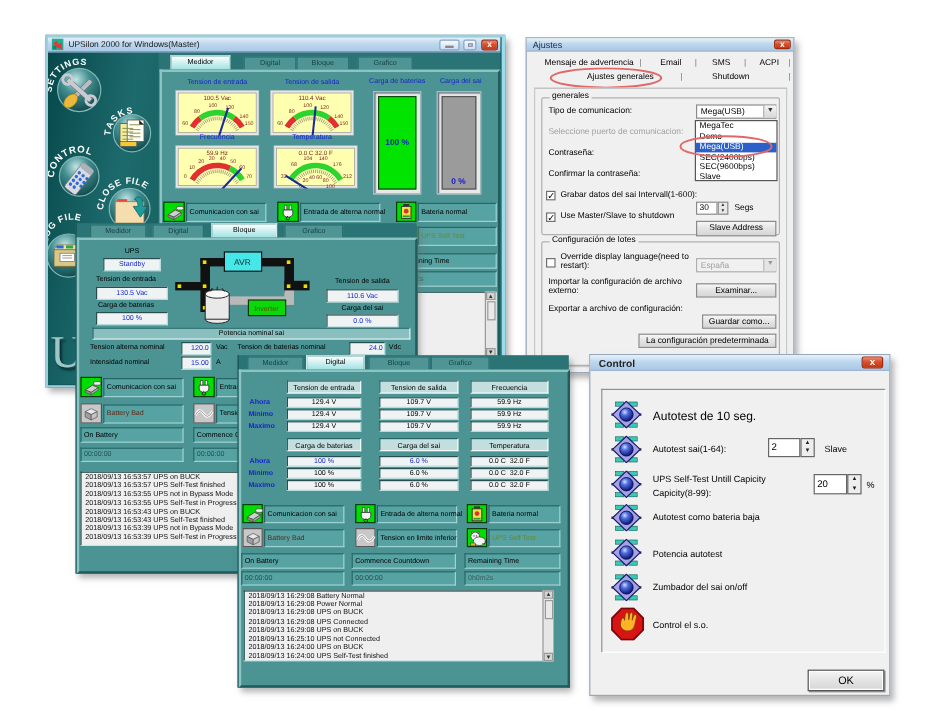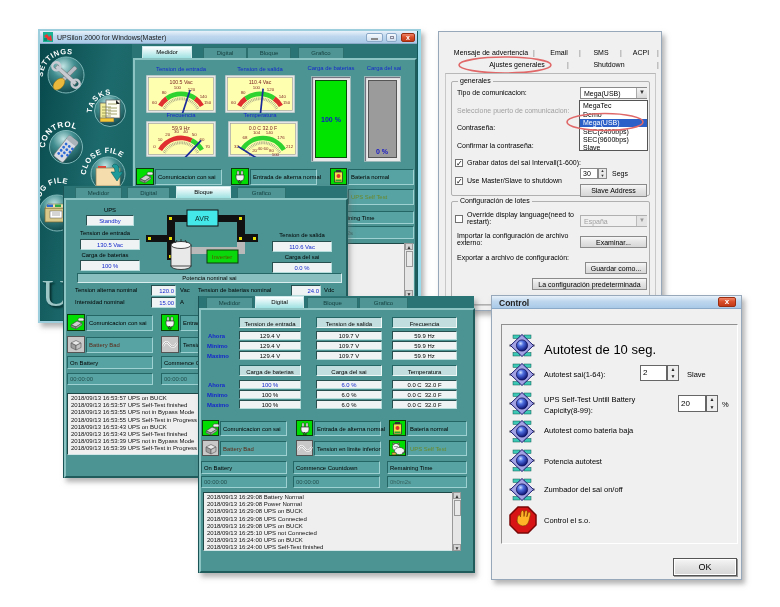--- a/index.html
+++ b/index.html
@@ -658,20 +658,24 @@
  <div class="a sunk t6" style="left:188px;top:180px;width:80px;height:12px;line-height:11px;padding-left:2px;color:#37625f">0h0m2s</div>
  <div class="a log" style="left:4px;top:196px;width:258px;height:59px">2018/09/13 16:29:08  Battery Normal<br>2018/09/13 16:29:08  Power Normal<br>2018/09/13 16:29:08  UPS on BUCK<br>2018/09/13 16:29:08  UPS Connected<br>2018/09/13 16:29:08  UPS on BUCK<br>2018/09/13 16:25:10  UPS not Connected<br>2018/09/13 16:24:00  UPS on BUCK<br>2018/09/13 16:24:00  UPS Self-Test finished</div>
  <div class="a scroll" style="left:253px;top:196px;width:9px;height:59px">
       <div style="position:absolute;left:0;top:0;width:100%;height:7px;background:#d4d4d4;border:1px solid #999;font-size:5px;line-height:6px;text-align:center;color:#333">▲</div>
       <div style="position:absolute;left:0;bottom:0;width:100%;height:7px;background:#d4d4d4;border:1px solid #999;font-size:5px;line-height:6px;text-align:center;color:#333">▼</div>
       <div style="position:absolute;left:0.5px;top:8px;width:7px;height:16px;background:#e9e9e9;border:1px solid #999"></div>
     </div>
 </div>
 
 <div class="win" id="ajustesw" style="left:438px;top:31px;width:224px;height:280px;background:#f0f0f0;border:1px solid #98a8bb;z-index:2">
+ <div class="a tbar" style="left:0;top:0;width:222px;height:11px">
+  <div class="a" style="left:5px;top:1px;font-size:7.5px;color:#10284a">Ajustes</div>
+  <div class="a cbtn" style="left:206px;top:1px;width:14px;height:8px;font-size:7px;line-height:7px">x</div>
+ </div>
  <div class="a t7" style="left:10px;top:17px;width:84px;text-align:center">Mensaje de advertencia</div>
  <div class="a t7" style="left:94px;top:17px;color:#777">|</div>
  <div class="a t7" style="left:99px;top:17px;width:42px;text-align:center">Email</div>
  <div class="a t7" style="left:140px;top:17px;color:#777">|</div>
  <div class="a t7" style="left:142px;top:17px;width:40px;text-align:center">SMS</div>
  <div class="a t7" style="left:181px;top:17px;color:#777">|</div>
  <div class="a t7" style="left:182px;top:17px;width:40px;text-align:center">ACPI</div>
  <div class="a t7" style="left:218px;top:17px;color:#777">|</div>
  <div class="a t7" style="left:218px;top:29px;color:#777">|</div>
  <div class="a t7" style="left:30px;top:29px;width:96px;text-align:center">Ajustes generales</div>
@@ -748,21 +752,21 @@
 <g>
         <rect x="4" y="1" width="7" height="3.5" fill="#3cc8b4" stroke="#0a5a50" stroke-width="0.5"></rect>
         <rect x="15" y="1" width="7" height="3.5" fill="#3cc8b4" stroke="#0a5a50" stroke-width="0.5"></rect>
 <rect x="4" y="18.5" width="7" height="3.5" fill="#3cc8b4" stroke="#0a5a50" stroke-width="0.5"></rect>
         <rect x="15" y="18.5" width="7" height="3.5" fill="#3cc8b4" stroke="#0a5a50" stroke-width="0.5"></rect>
 <rect x="0.5" y="10.5" width="25" height="2" fill="#334"></rect>
 <path d="M13 0.5 L24.5 11.5 L13 22.5 L1.5 11.5 Z" fill="#a2a2e4" stroke="#1a1a70" stroke-width="1"></path>
 <circle cx="13" cy="11.5" r="5.6" fill="url(#orb1738)" stroke="#0a0a50" stroke-width="0.7"></circle>
       </g>
     </svg>
- <div class="a" style="left:52px;top:46px;font-size:13px">Autotest de 10 seg.</div>
+ <div class="a" style="left:52px;top:46px;font-size:10px">Autotest de 10 seg.</div>
  <svg class="a" style="left:17px;top:67px" width="26" height="23">
       <defs>
         <radialGradient id="orb1767" cx="38%" cy="32%" r="70%">
           <stop offset="0%" stop-color="#cfe0ff"></stop>
           <stop offset="35%" stop-color="#4f6fe0"></stop>
           <stop offset="100%" stop-color="#0a1070"></stop>
         </radialGradient>
       </defs>
 <g>
         <rect x="4" y="1" width="7" height="3.5" fill="#3cc8b4" stroke="#0a5a50" stroke-width="0.5"></rect>
@@ -789,21 +793,21 @@
 <g>
         <rect x="4" y="1" width="7" height="3.5" fill="#3cc8b4" stroke="#0a5a50" stroke-width="0.5"></rect>
         <rect x="15" y="1" width="7" height="3.5" fill="#3cc8b4" stroke="#0a5a50" stroke-width="0.5"></rect>
 <rect x="4" y="18.5" width="7" height="3.5" fill="#3cc8b4" stroke="#0a5a50" stroke-width="0.5"></rect>
         <rect x="15" y="18.5" width="7" height="3.5" fill="#3cc8b4" stroke="#0a5a50" stroke-width="0.5"></rect>
 <rect x="0.5" y="10.5" width="25" height="2" fill="#334"></rect>
 <path d="M13 0.5 L24.5 11.5 L13 22.5 L1.5 11.5 Z" fill="#a2a2e4" stroke="#1a1a70" stroke-width="1"></path>
 <circle cx="13" cy="11.5" r="5.6" fill="url(#orb1796)" stroke="#0a0a50" stroke-width="0.7"></circle>
       </g>
     </svg>
- <div class="a" style="left:52px;top:99px;font-size:7.5px">UPS Self-Test Untill Battery</div>
+ <div class="a" style="left:52px;top:99px;font-size:7.5px">UPS Self-Test Untill Capicity</div>
  <div class="a" style="left:52px;top:110px;font-size:7.5px">Capicity(8-99):</div>
  <div class="a" style="left:186px;top:99px;width:28px;height:17px;background:#fff;border:1px solid #666;font-size:8px;padding:3px 0 0 2px">20</div>
  <div class="a" style="left:214px;top:99px;width:12px;height:17px;background:#eee;border:1px solid #666;font-size:5px;text-align:center;line-height:7.5px;color:#222">▲<br>▼</div>
  <div class="a" style="left:230px;top:104px;font-size:7.5px">%</div>
  <svg class="a" style="left:17px;top:124px" width="26" height="23">
       <defs>
         <radialGradient id="orb17124" cx="38%" cy="32%" r="70%">
           <stop offset="0%" stop-color="#cfe0ff"></stop>
           <stop offset="35%" stop-color="#4f6fe0"></stop>
           <stop offset="100%" stop-color="#0a1070"></stop>

